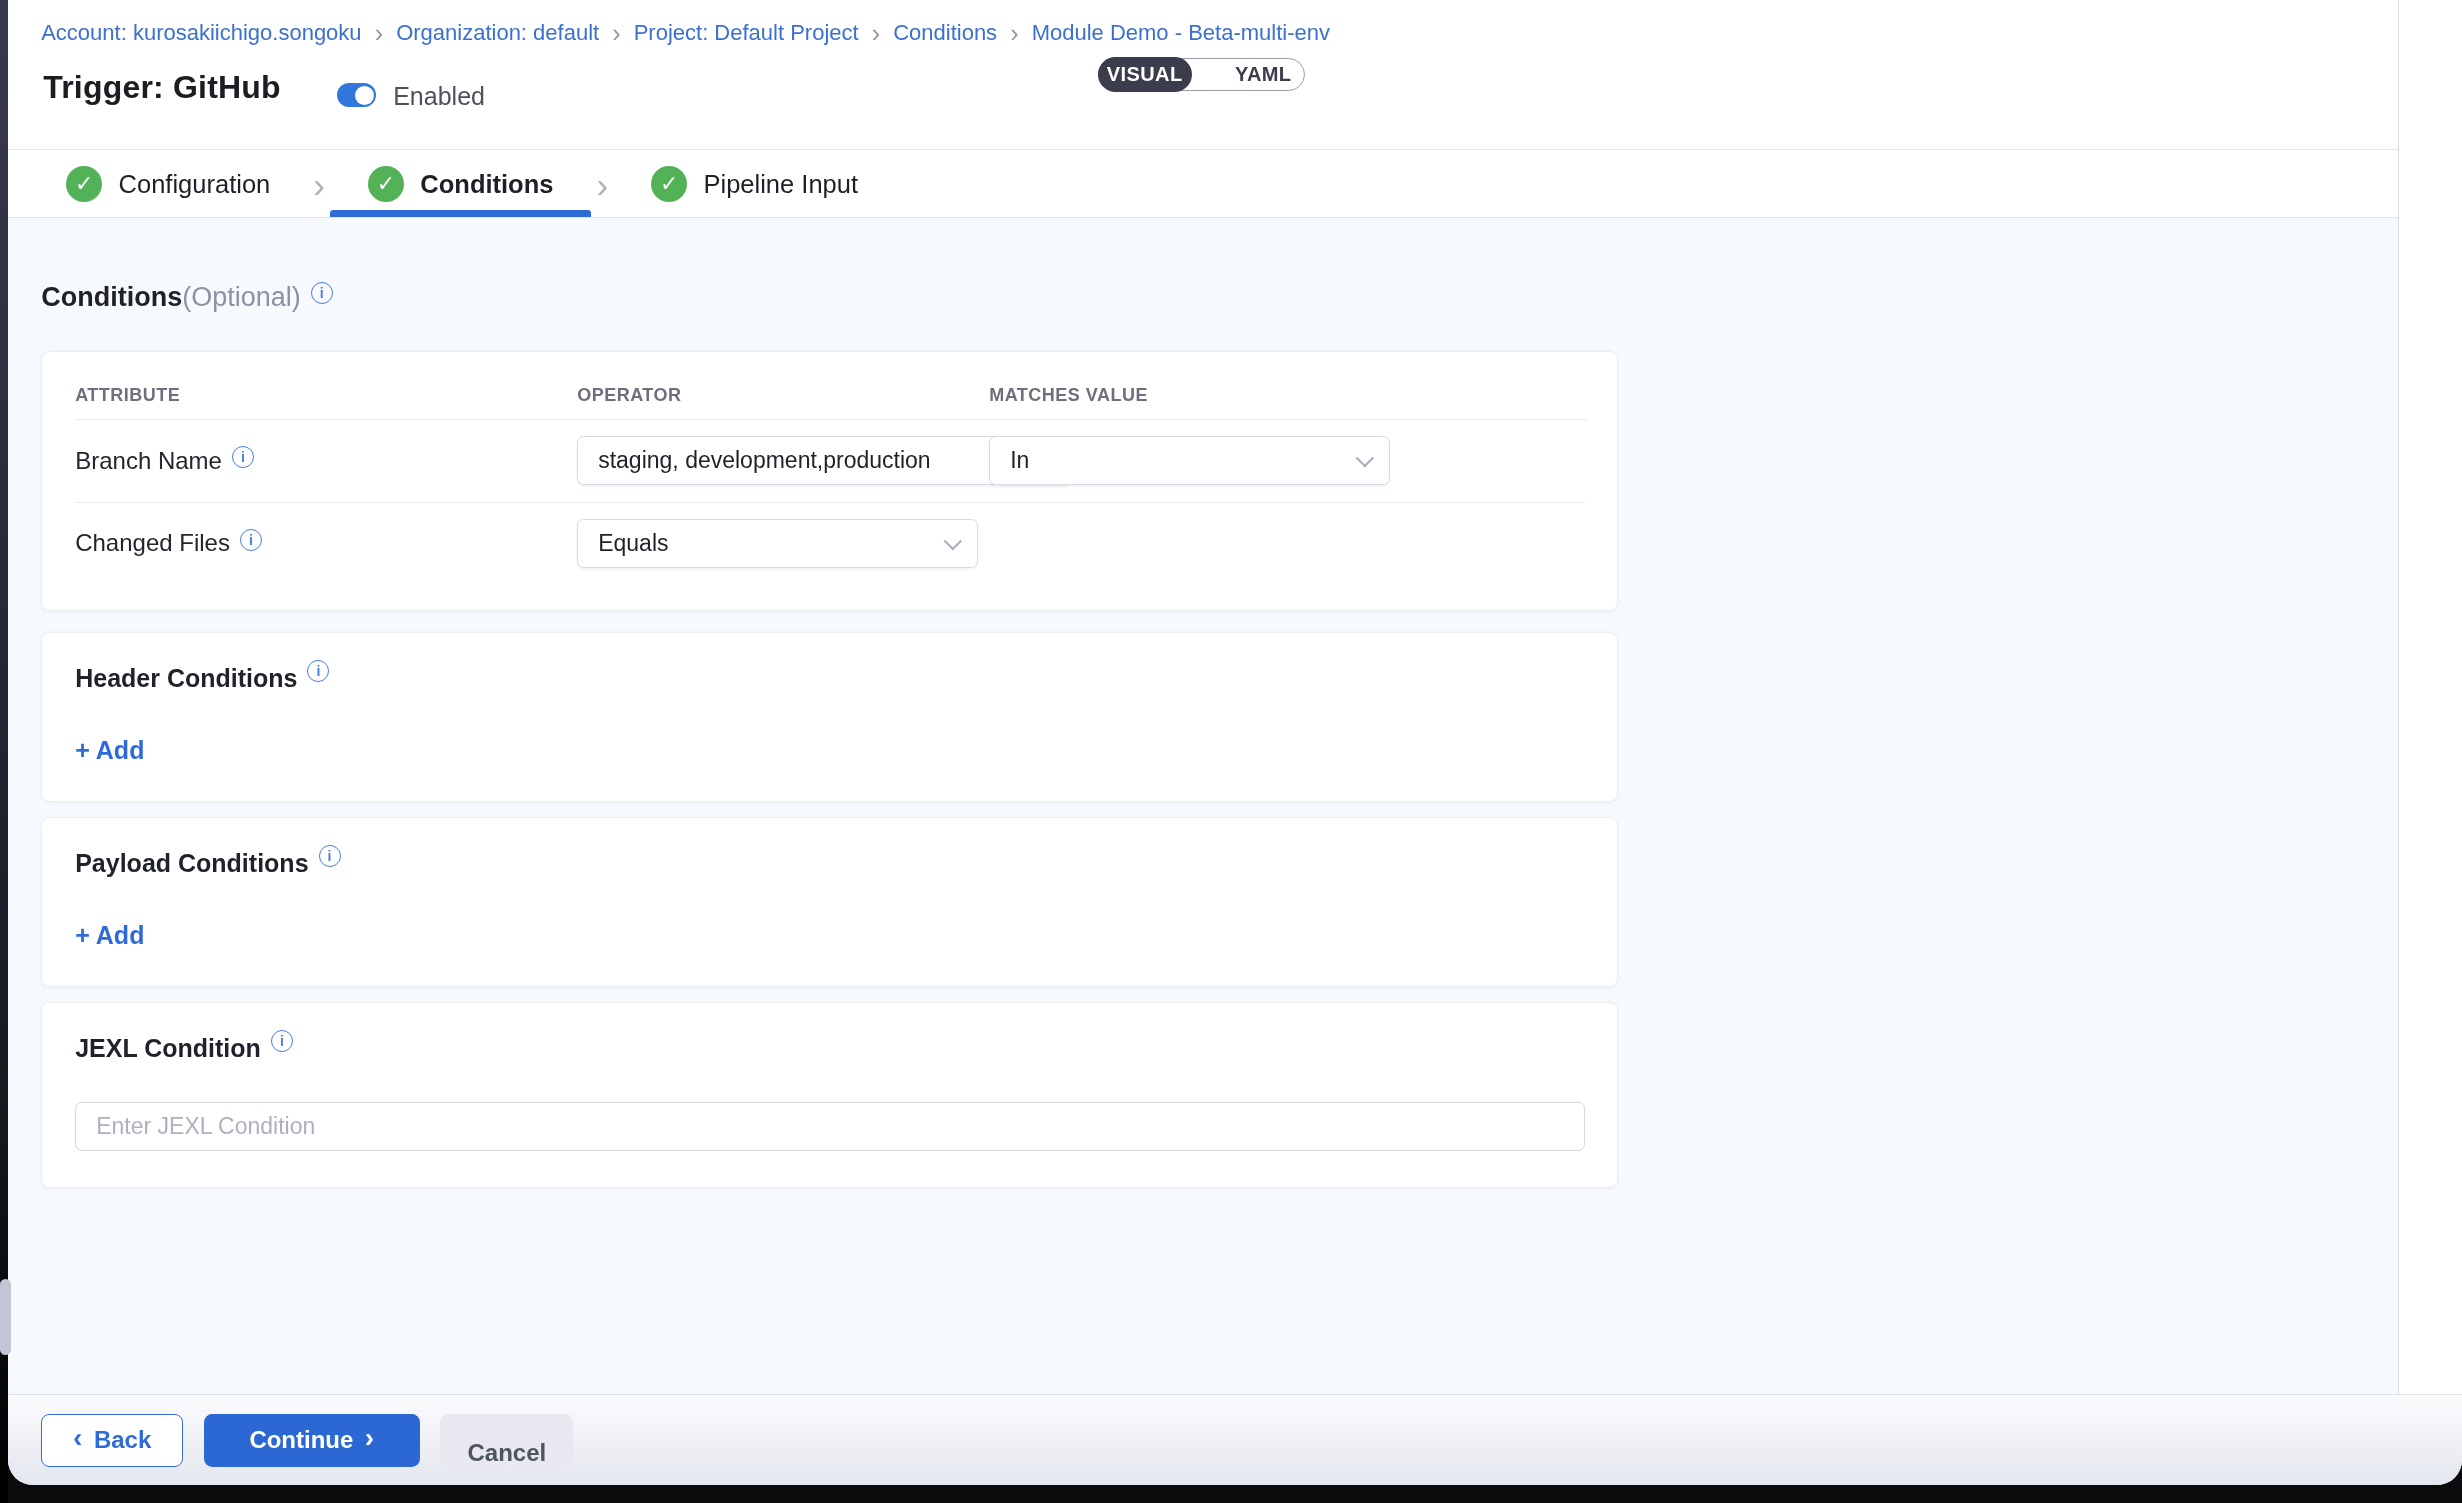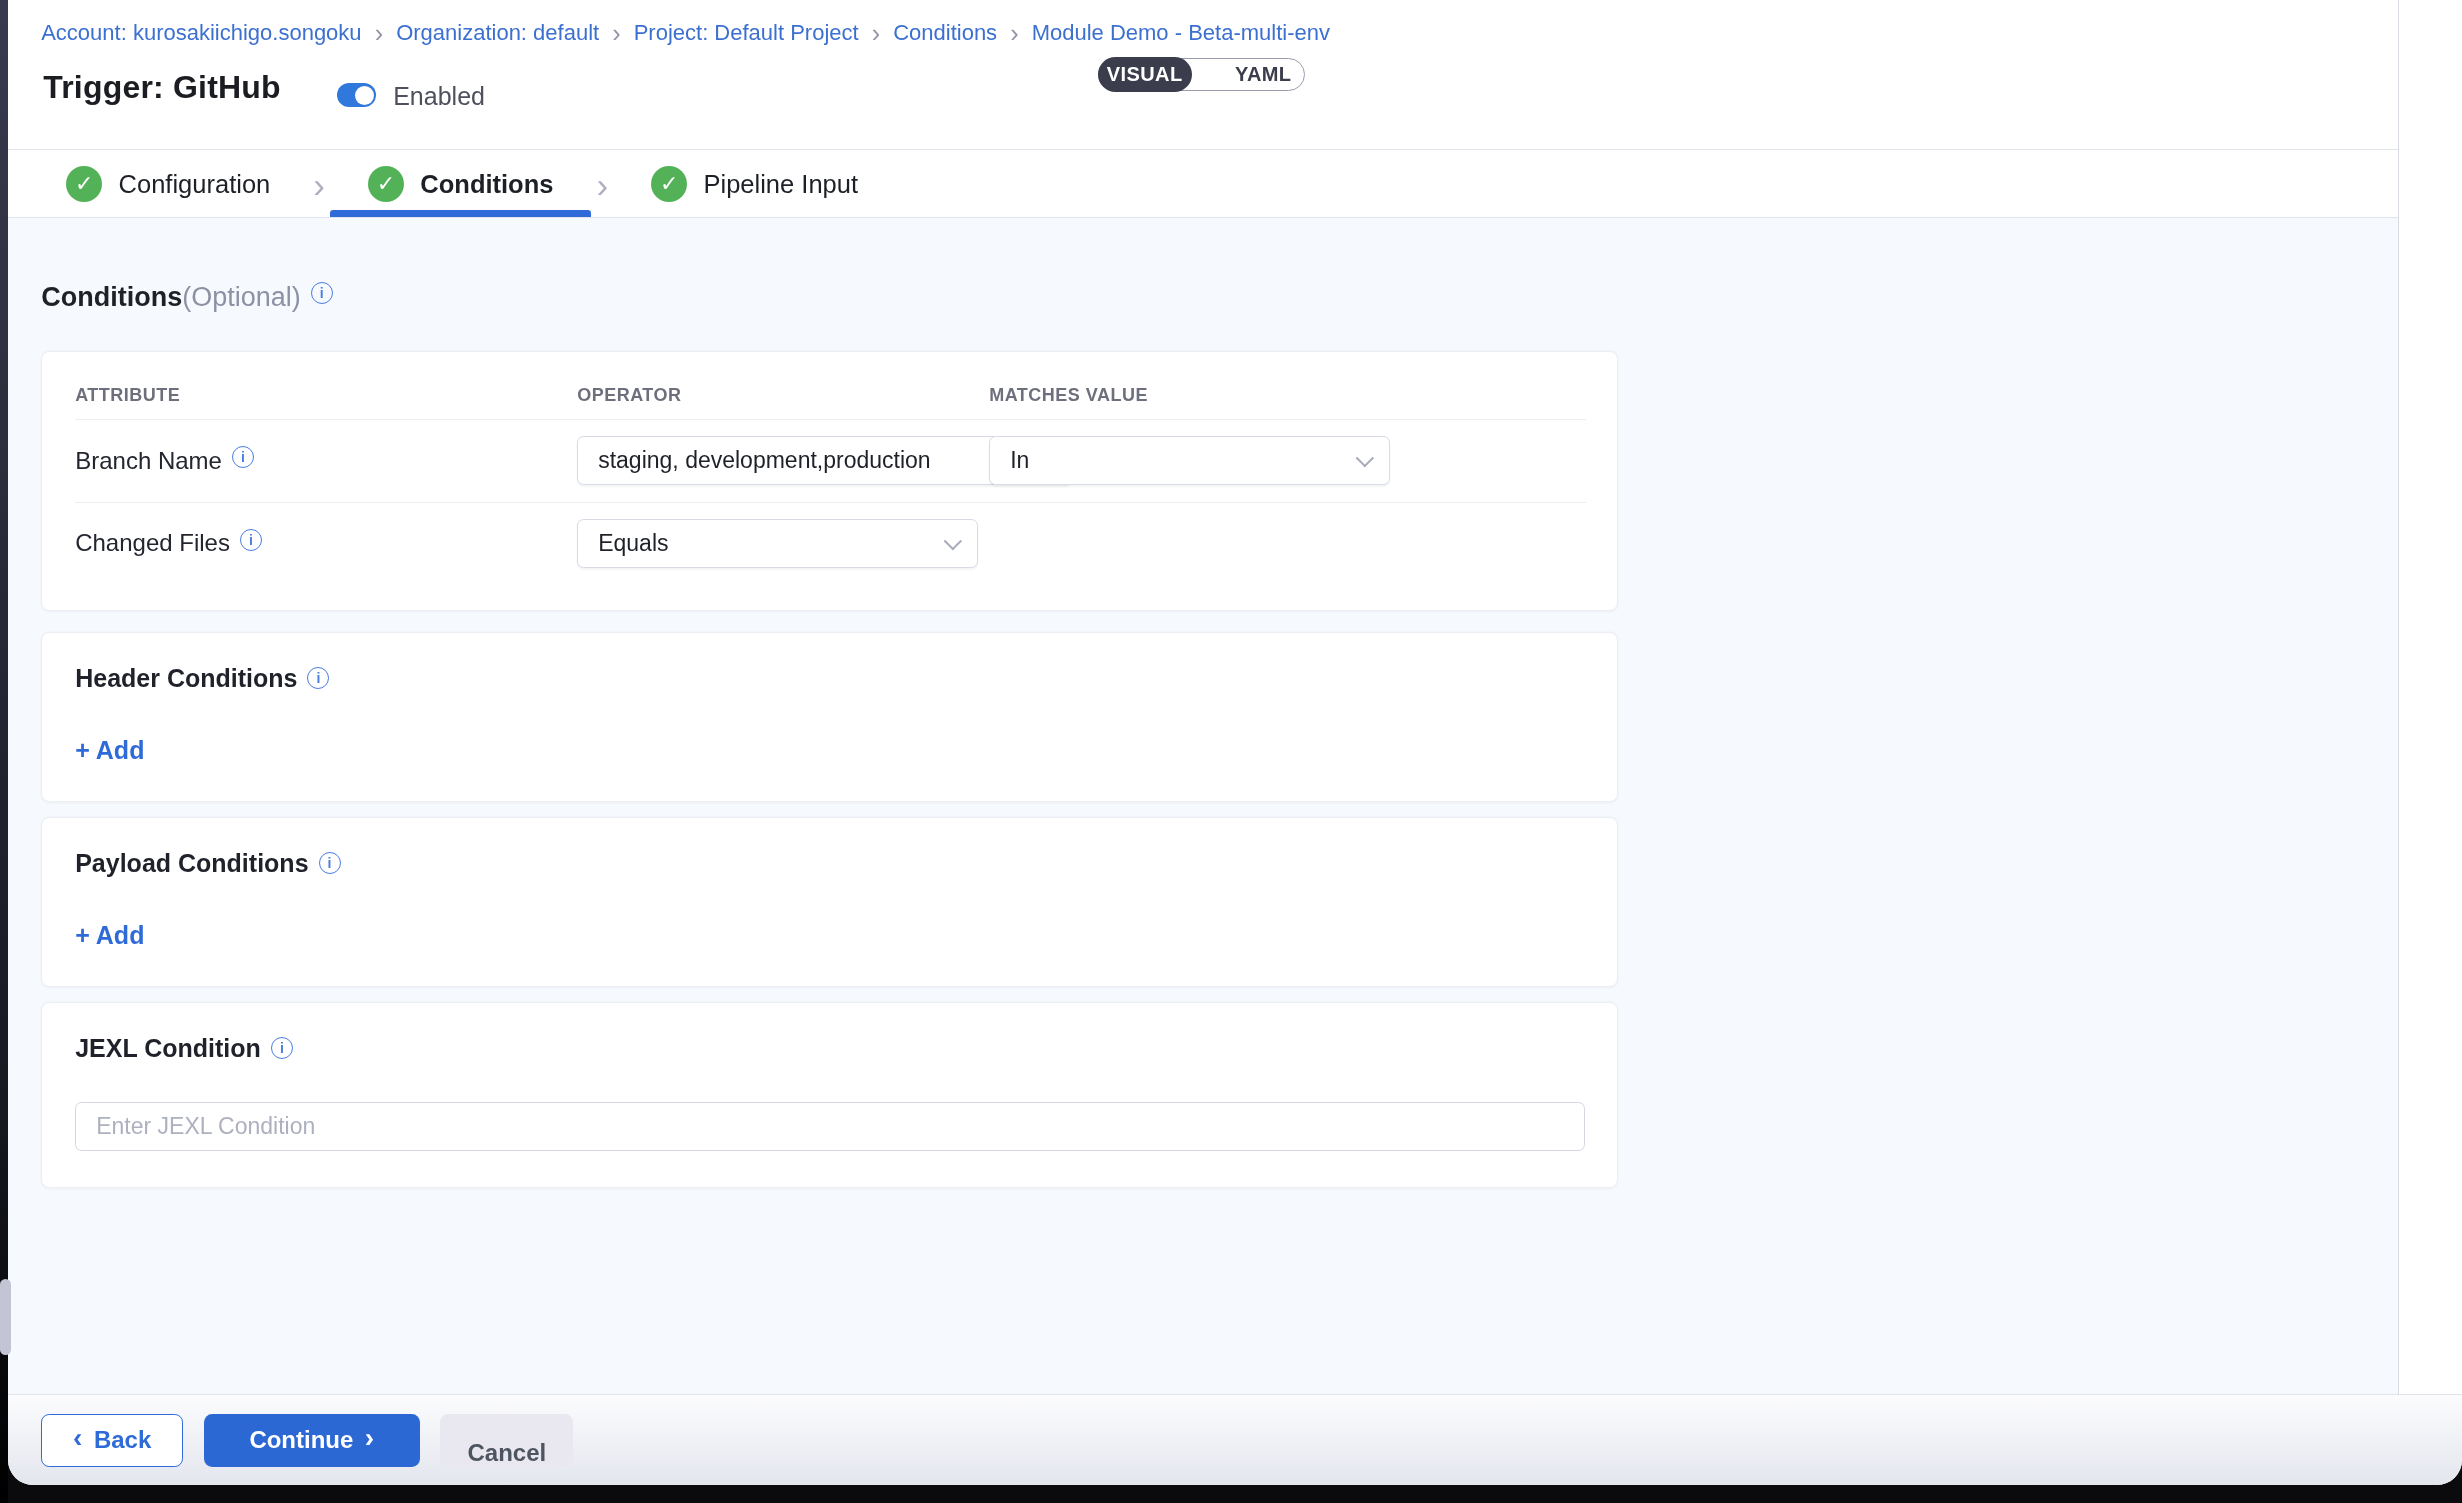--- a/index.html
+++ b/index.html
@@ -92,21 +92,21 @@
     box-shadow:0 1.6px 1.6px rgba(50,60,90,.06); }
   .chev { width:13px; height:13px; border-right:2.5px solid #a8aabc;
     border-bottom:2.5px solid #a8aabc; transform:rotate(45deg) translateY(-3.3px); }
   .text-input { width:495px; height:49px; background:#fff; border:0.8px solid #d8dae6;
     border-radius:6.6px; padding:0 20px; font-size:23px; color:#1f2128;
     font-family:inherit; outline:none; box-shadow:0 1.6px 1.6px rgba(50,60,90,.06); }
   .pad-bottom { height:26px; }
 
   .card-simple { margin-top:20.6px; padding:31px 33px 36px 33px; }
   .card-simple.gap18 { margin-top:15px; }
-  .card-title { display:flex; align-items:flex-end; font-size:25px; font-weight:700;
+  .card-title { display:flex; align-items:flex-start; font-size:25px; font-weight:700;
     color:#1f222a; }
   .add-link { margin-top:43px; font-size:25px; font-weight:600; color:#2f6bd8;
     cursor:pointer; width:fit-content; }
   .jexl-input { margin-top:39px; width:1510px; height:49px; border:0.8px solid #d4d6e2;
     border-radius:6.6px; padding:0 20px; font-size:23px; color:#1f2128;
     font-family:inherit; outline:none; }
   .jexl-input::placeholder { color:#adb0bf; }
 
   
   .footer { position:absolute; left:0; bottom:0; width:100%; height:91px;

